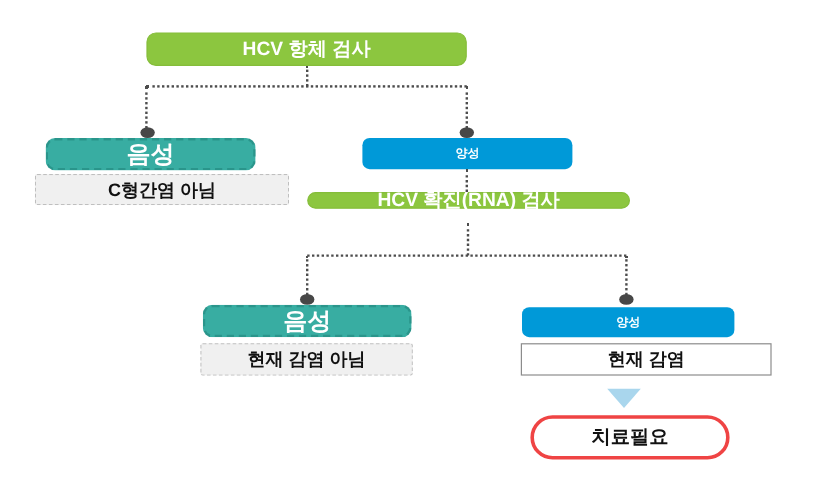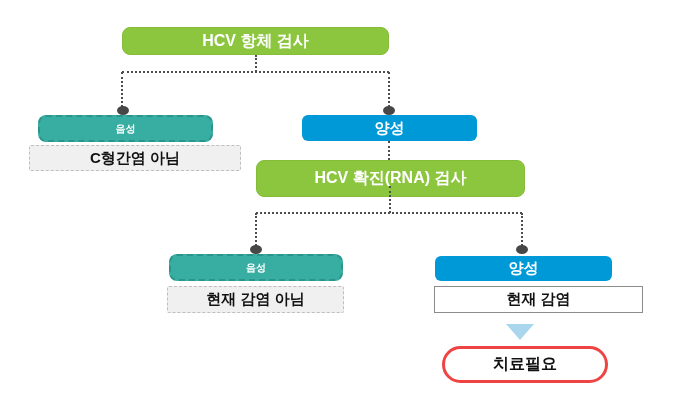--- a/index.html
+++ b/index.html
@@ -25,29 +25,29 @@
     border-radius: 8px;
     font-size: 16px;
     text-align: right;
   }
 
   .box-teal {
     background: #38ada2;
     color: #ffffff;
     border: 2px dashed #2a958b;
     border-radius: 8px;
-    font-size: 10px;
+    font-size: 20px;
   }
 
   .box-blue {
     background: #0099d8;
     color: #ffffff;
     border: none;
     border-radius: 6px;
-    font-size: 15px;
+    font-size: 10px;
   }
 
   .box-gray {
     background: #f0f0f0;
     color: #111111;
     border: 1px dashed #bfbfbf;
     border-radius: 2px;
     font-size: 15px;
   }
 
@@ -100,21 +100,21 @@
   <div class="dot" style="left:117px; top:106px;"></div>
   <div class="dot" style="left:383px; top:106px;"></div>
 
   <div class="node box-teal" style="left:38px; top:115px; width:175px; height:27px;">음성</div>
   <div class="node box-gray" style="left:29px; top:145px; width:212px; height:26px;">C형간염 아님</div>
 
   <div class="node box-blue" style="left:302px; top:115px; width:175px; height:26px;">양성</div>
 
   <div class="conn-v" style="left:388px; top:141px; height:19px;"></div>
 
-  <div class="node box-green" style="left:256px; top:160px; width:269px; height:37px;">HCV 확진(RNA) 검사</div>
+  <div class="node box-green" style="left:256px; top:160px; width:269px; height:14px;">HCV 확진(RNA) 검사</div>
 
   <div class="conn-v" style="left:389px; top:186px; height:27px;"></div>
   <div class="conn-h" style="left:256px; top:212px; width:266px;"></div>
   <div class="conn-v" style="left:255px; top:213px; height:33px;"></div>
   <div class="conn-v" style="left:521px; top:213px; height:33px;"></div>
   <div class="dot" style="left:250px; top:245px;"></div>
   <div class="dot" style="left:516px; top:245px;"></div>
 
   <div class="node box-teal" style="left:169px; top:254px; width:174px; height:27px;">음성</div>
   <div class="node box-gray" style="left:167px; top:286px; width:177px; height:27px;">현재 감염 아님</div>

